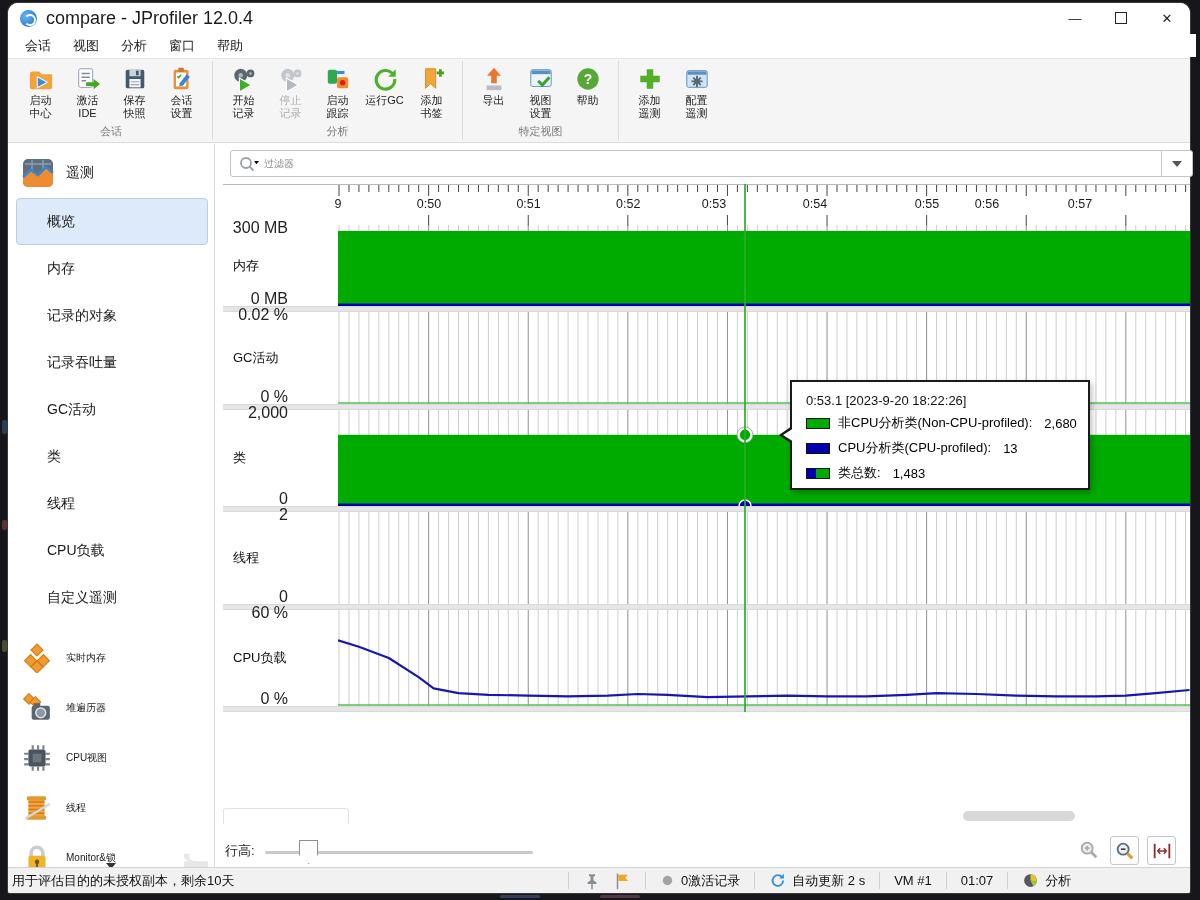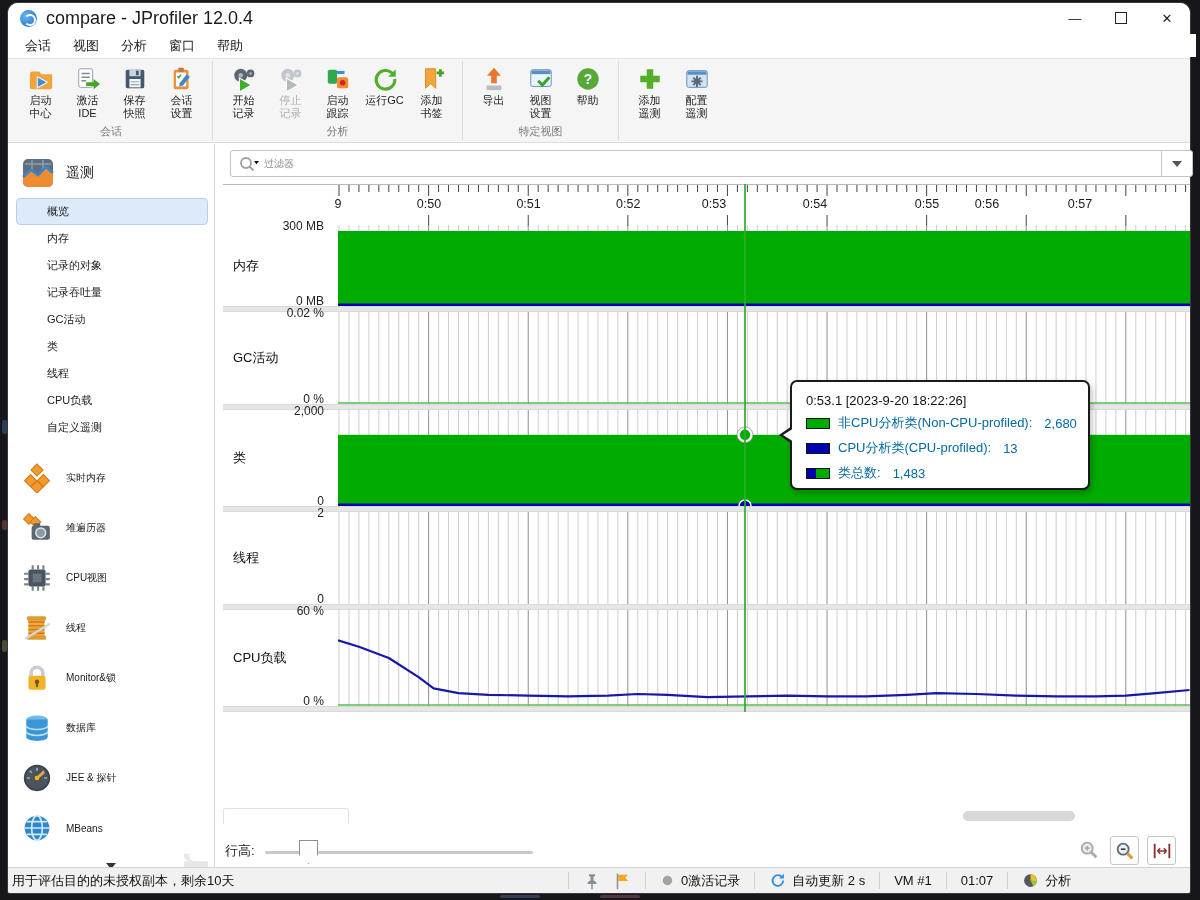--- a/index.html
+++ b/index.html
@@ -24,47 +24,47 @@
   .tb-btn{width:45px;display:flex;flex-direction:column;align-items:center;padding-top:2px;border-radius:4px;}
   .tb-btn .ticon{width:28px;height:28px;display:flex;align-items:center;justify-content:center;}
   .tb-btn .tlabel{font-size:11px;line-height:13px;color:#222;text-align:center;white-space:pre-line;margin-top:1px;}
   .tb-btn.disabled .tlabel{color:#aeaeae;}
   .tb-group-label{font-size:11px;color:#777;text-align:center;padding:2px 0 3px 0;}
   .tb-sep{width:1px;background:#dcdcdc;margin:2px 2px;}
   
   .sidebar{position:absolute;left:0;top:141px;width:206px;height:727px;background:#fff;border-right:1px solid #d8d8d8;overflow:hidden;}
   .sb-section{display:flex;align-items:center;gap:12px;padding:14px 0 10px 14px;}
   .sb-section-label{font-size:14px;color:#1b1b1b;}
-  .sb-item{height:27px;display:flex;align-items:center;padding-left:30px;margin:0 6px 0 8px;font-size:11px;color:#1b1b1b;border:1px solid transparent;border-radius:4px;box-sizing:border-box;}
+  .sb-item{height:47px;display:flex;align-items:center;padding-left:30px;margin:0 6px 0 8px;font-size:14px;color:#1b1b1b;border:1px solid transparent;border-radius:4px;box-sizing:border-box;}
   .sb-item.selected{background:#dceafa;border-color:#b9cfe8;}
   .sb-tool{height:50px;display:flex;align-items:center;gap:14px;padding-left:14px;font-size:10px;color:#1b1b1b;}
   .sb-tool .sicon{width:30px;height:30px;flex:0 0 auto;}
   .sb-more{position:absolute;left:98px;bottom:2px;width:0;height:0;border-left:5px solid transparent;border-right:5px solid transparent;border-top:6px solid #333;}
   .watermark{position:absolute;right:-4px;bottom:20px;font-size:44px;font-weight:bold;color:#e7e7e7;transform:rotate(-90deg);transform-origin:bottom right;letter-spacing:2px;pointer-events:none;}
   
   .main{position:absolute;left:207px;top:141px;width:975px;height:727px;background:#fff;}
   .filterbar{position:absolute;left:15px;top:6px;width:963px;height:27px;border:1px solid #c3c3c3;border-radius:3px;background:#fff;display:flex;align-items:center;box-sizing:border-box;}
   .filter-placeholder{font-size:10px;color:#8d8d8d;margin-left:4px;}
   .filter-drop{margin-left:auto;width:30px;height:100%;border-left:1px solid #c9c9c9;display:flex;align-items:center;justify-content:center;}
   .drop-tri{width:0;height:0;border-left:5px solid transparent;border-right:5px solid transparent;border-top:6px solid #555;}
   .chart-area{position:absolute;left:8px;top:40px;width:967px;height:680px;}
   .chart-header{position:absolute;left:0;top:0;width:967px;height:41px;border-top:1px solid #b9b9b9;}
   .axis-label{position:absolute;top:12px;font-size:12.5px;color:#1b1b1b;transform:translateX(-50%);}
   .chart-row{position:absolute;left:0;width:967px;}
   .row-name{position:absolute;left:10px;top:50%;transform:translateY(-50%);font-size:13px;color:#111;}
-  .ylab{position:absolute;right:860px;width:110px;text-align:right;font-size:12px;color:#222;padding-right:6px;}
+  .ylab{position:absolute;right:896px;width:110px;text-align:right;font-size:16px;color:#222;padding-right:6px;}
   .row-divider{position:absolute;left:0;width:967px;height:6px;background:#e6e6e6;border-top:1px solid #d9d9d9;border-bottom:1px solid #d9d9d9;box-sizing:border-box;}
   .plot{position:absolute;left:115px;top:0;}
   .crosshair{position:absolute;width:2px;background:rgba(45,170,45,.85);z-index:5;}
   
-  .tooltip{position:absolute;left:575px;top:236px;width:296px;height:106px;background:#fff;border:2px solid #1b1b1b;border-radius:7px;z-index:9;box-shadow:2px 3px 6px rgba(0,0,0,.25);}
+  .tooltip{position:absolute;left:575px;top:236px;width:296px;height:106px;background:#fff;border:2px solid #1b1b1b;border-radius:0;z-index:9;box-shadow:2px 3px 6px rgba(0,0,0,.25);}
   .tooltip .tt-arrow-b{position:absolute;left:-13px;top:44px;width:0;height:0;border-top:9px solid transparent;border-bottom:9px solid transparent;border-right:13px solid #1b1b1b;}
   .tooltip .tt-arrow-w{position:absolute;left:-9px;top:46px;width:0;height:0;border-top:7px solid transparent;border-bottom:7px solid transparent;border-right:11px solid #fff;}
   .tt-title{font-size:13px;color:#111;margin:11px 0 6px 14px;}
-  .tt-row{display:flex;align-items:center;font-size:13px;color:#0369a1;margin:0 0 7px 14px;gap:8px;}
+  .tt-row{display:flex;align-items:center;font-size:13px;color:#000000;margin:0 0 7px 14px;gap:8px;}
   .tt-swatch{width:24px;height:11px;border:1px solid #111;box-sizing:border-box;flex:0 0 auto;display:flex;}
   .tt-val{margin-left:4px;}
   
   .bottombar{position:absolute;left:0;top:686px;width:967px;height:41px;}
   .rowheight-label{position:absolute;left:10px;top:12px;font-size:13px;color:#222;}
   .slider-track{position:absolute;left:50px;top:21px;width:268px;height:3px;background:#c9c9c9;border-radius:2px;}
   .slider-thumb{position:absolute;left:84px;top:10px;width:17px;height:22px;background:#fdfdfd;border:1px solid #8f8f8f;clip-path:polygon(0 0,100% 0,100% 62%,50% 100%,0 62%);}
   .hscroll-left{position:absolute;left:8px;top:-22px;width:124px;height:15px;border:1px solid #e2e2e2;border-bottom:none;border-radius:3px 3px 0 0;}
   .hscroll-thumb{position:absolute;left:748px;top:-19px;width:112px;height:10px;background:#d8d8d8;border-radius:5px;}
   .zoom-btns{position:absolute;right:6px;top:6px;display:flex;gap:8px;}

